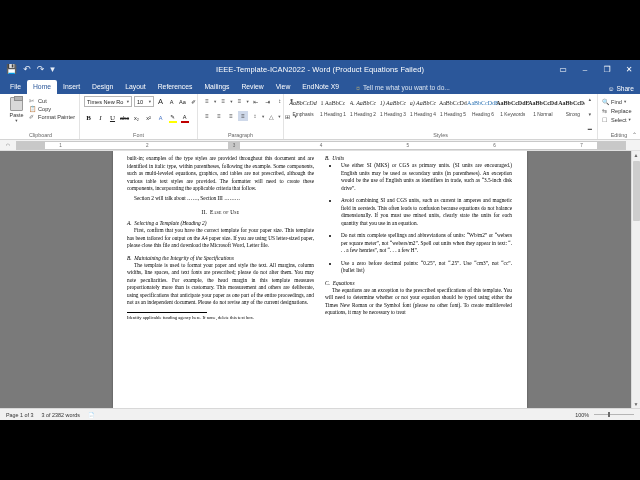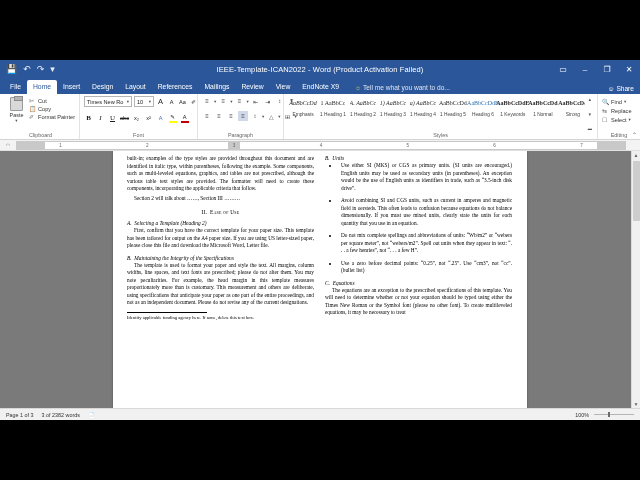--- a/index.html
+++ b/index.html
@@ -305,21 +305,21 @@
 
 <div class="word-window">
 
   <div class="titlebar">
     <div class="qat">
       <span class="qicon">💾</span>
       <span class="qicon">↶</span>
       <span class="qicon">↷</span>
       <span class="qicon">▾</span>
     </div>
-    <div class="title-text">IEEE-Template-ICAN2022 - Word (Product Activation Failed)</div>
+    <div class="title-text">IEEE-Template-ICAN2022 - Word (Product Equations Failed)</div>
     <div class="winbtns">
       <div class="winbtn">▭</div>
       <div class="winbtn">–</div>
       <div class="winbtn">❐</div>
       <div class="winbtn close">✕</div>
     </div>
   </div>
 
   <div class="tabbar">
     <div class="tab">File</div>

